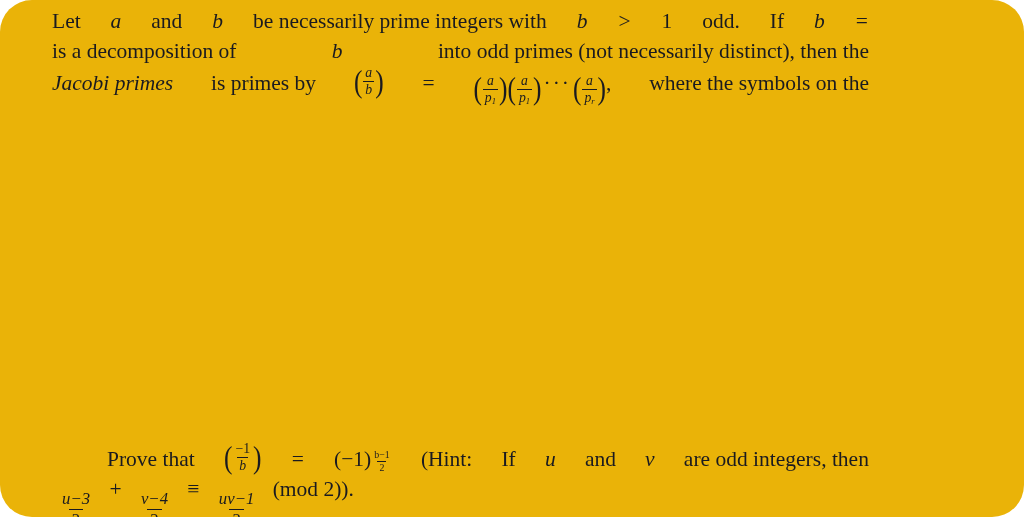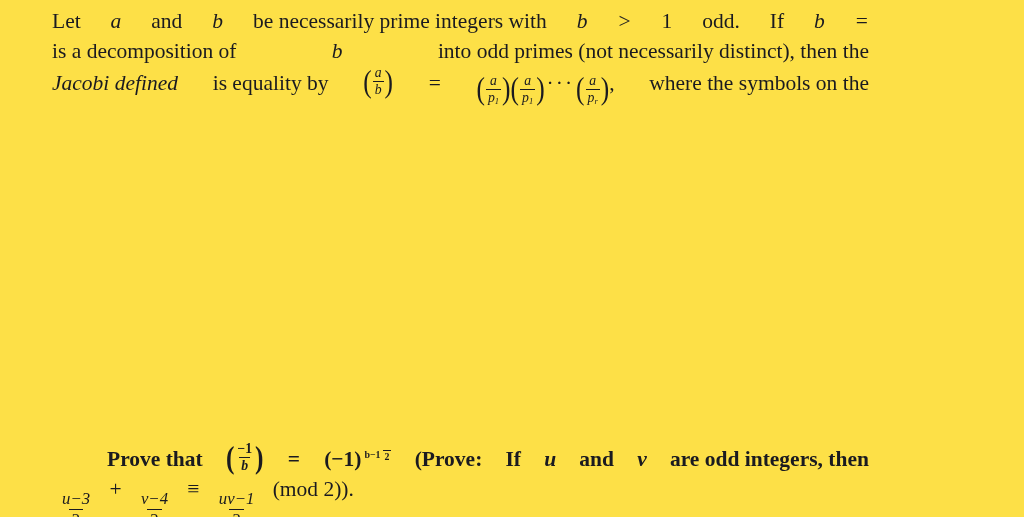--- a/index.html
+++ b/index.html
@@ -13,21 +13,22 @@
     position: relative;
     overflow: hidden;
     font-family: "Liberation Serif", "DejaVu Serif", serif;
     color: #1a1a20;
     -webkit-font-smoothing: antialiased;
   }
 
   .page {
     position: absolute;
     inset: 0;
-    background: #fde047;
+    background: #eab308;
+    border-radius: 32px;
   }
 
   
   .para {
     position: absolute;
     text-align: justify;
     text-justify: inter-word;
     font-size: 21.5px;
     line-height: 30px;
   }
@@ -47,21 +48,21 @@
   }
   
   .ln.just {
     display: flex;
     justify-content: space-between;
     align-items: baseline;
   }
   .ln.just > .w { white-space: pre; }
   .ln.last { display: block; }
 
-  .indent-prove { padding-left: 50px; font-weight: bold; }
+  .indent-prove { padding-left: 50px; }
 
   
   .mi {
     font-family: "Liberation Serif", "DejaVu Serif", serif;
     font-style: italic;
   }
   .op { font-style: normal; padding: 0 1px; }
 
   
   .frac {
@@ -101,21 +102,21 @@
 
   
   sub {
     font-size: 0.62em;
     vertical-align: -0.28em;
     font-style: italic;
     line-height: 0;
   }
   .sup-frac {
     display: inline-flex;
-    flex-direction: row;
+    flex-direction: column;
     align-items: center;
     vertical-align: 0.72em;
     line-height: 1;
     font-size: 0.46em;
     margin-left: 1px;
   }
   .sup-frac > .num { padding: 0 2px 1px 2px; display: block; }
   .sup-frac > .den {
     padding: 1px 2px 0 2px;
     display: block;
@@ -164,22 +165,22 @@
       <span class="w op">=</span>
     </span>
 
     <span class="ln just">
       <span class="w">is a decomposition of</span>
       <span class="w mi">b</span>
       <span class="w">into odd primes (not necessarily distinct), then the</span>
     </span>
 
     <span class="ln just">
-      <span class="w mi">Jacobi defined</span>
-      <span class="w">is equality by</span>
+      <span class="w mi">Jacobi primes</span>
+      <span class="w">is primes by</span>
 
       <span class="w sym">
         <span class="d">(</span>
         <span class="frac">
           <span class="num mi">a</span>
           <span class="den mi">b</span>
         </span>
         <span class="d">)</span>
       </span>
 
@@ -203,21 +204,21 @@
           <span class="num">−1</span>
           <span class="den mi">b</span>
         </span>
         <span class="d">)</span>
       </span>
 
       <span class="w op">=</span>
 
       <span class="w"><span>(−1)</span><span class="sup-frac"><span class="num">b−1</span><span class="den">2</span></span></span>
 
-      <span class="w">(Prove:</span>
+      <span class="w">(Hint:</span>
       <span class="w">If</span>
       <span class="w mi">u</span>
       <span class="w">and</span>
       <span class="w mi">v</span>
       <span class="w">are odd integers, then</span>
     </span>
 
     <span class="ln last"><span class="dfrac">
           <span class="num mi">u−3</span>
           <span class="den">2</span>

